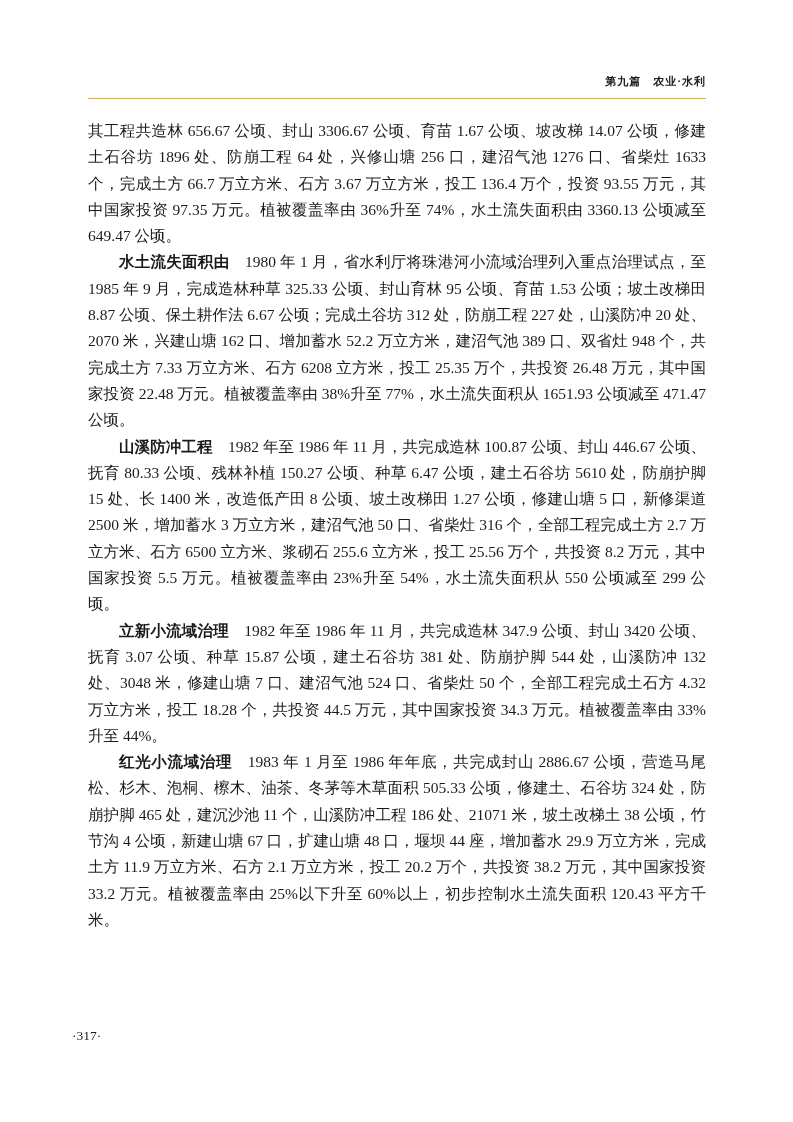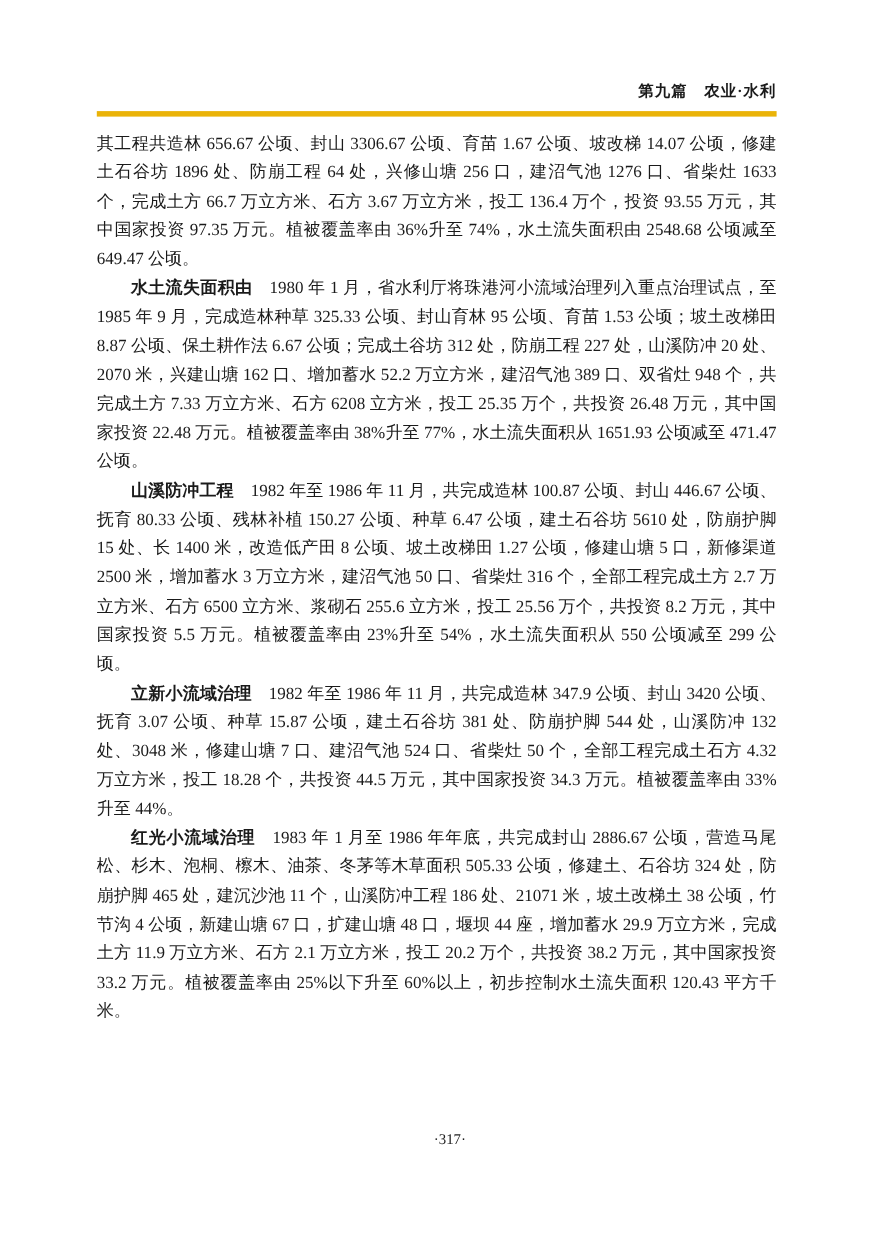--- a/index.html
+++ b/index.html
@@ -15,25 +15,25 @@
     font-family: "Liberation Serif", "DejaVu Serif", serif;
     color: #1a1a1a;
     overflow: hidden;
   }
   .page-header {
     position: absolute;
     top: 74px;
     left: 88px;
     width: 618px;
     text-align: right;
-    font-size: 14px;
+    font-size: 11px;
     font-weight: bold;
     letter-spacing: 1px;
     padding-bottom: 9px;
-    border-bottom: 5px solid #eab308;
+    border-bottom: 1px solid #eab308;
   }
   .page-body {
     position: absolute;
     top: 118px;
     left: 88px;
     width: 618px;
     font-size: 15.5px;
     line-height: 26.3px;
   }
   .para {
@@ -47,38 +47,38 @@
   .sec-title {
     font-weight: bold;
     margin-right: 1em;
   }
   .sec-title:empty {
     display: none;
   }
   .page-number {
     position: absolute;
     top: 1028px;
-    left: 100px;
+    left: 72px;
     width: 618px;
-    text-align: center;
+    text-align: left;
     font-size: 13.5px;
   }
 </style>
 </head>
 <body>
 
 <div class="page">
 
   <div class="page-header">
     <span>第九篇　农业·水利</span>
   </div>
 
   <div class="page-body">
 
-    <p class="para no-indent"><span>其工程共造林 656.67 公顷、封山 3306.67 公顷、育苗 1.67 公顷、坡改梯 14.07 公顷，修建土石谷坊 1896 处、防崩工程 64 处，兴修山塘 256 口，建沼气池 1276 口、省柴灶 1633 个，完成土方 66.7 万立方米、石方 3.67 万立方米，投工 136.4 万个，投资 93.55 万元，其中国家投资 97.35 万元。植被覆盖率由 36%升至 74%，水土流失面积由 2548.68 公顷减至 649.47 公顷。</span></p>
+    <p class="para no-indent"><span>其工程共造林 656.67 公顷、封山 3306.67 公顷、育苗 1.67 公顷、坡改梯 14.07 公顷，修建土石谷坊 1896 处、防崩工程 64 处，兴修山塘 256 口，建沼气池 1276 口、省柴灶 1633 个，完成土方 66.7 万立方米、石方 3.67 万立方米，投工 136.4 万个，投资 93.55 万元，其中国家投资 97.35 万元。植被覆盖率由 36%升至 74%，水土流失面积由 3360.13 公顷减至 649.47 公顷。</span></p>
 
     <p class="para"><b class="sec-title">水土流失面积由</b><span>1980 年 1 月，省水利厅将珠港河小流域治理列入重点治理试点，至 1985 年 9 月，完成造林种草 325.33 公顷、封山育林 95 公顷、育苗 1.53 公顷；坡土改梯田 8.87 公顷、保土耕作法 6.67 公顷；完成土谷坊 312 处，防崩工程 227 处，山溪防冲 20 处、2070 米，兴建山塘 162 口、增加蓄水 52.2 万立方米，建沼气池 389 口、双省灶 948 个，共完成土方 7.33 万立方米、石方 6208 立方米，投工 25.35 万个，共投资 26.48 万元，其中国家投资 22.48 万元。植被覆盖率由 38%升至 77%，水土流失面积从 1651.93 公顷减至 471.47 公顷。</span></p>
 
     <p class="para"><b class="sec-title">山溪防冲工程</b><span>1982 年至 1986 年 11 月，共完成造林 100.87 公顷、封山 446.67 公顷、抚育 80.33 公顷、残林补植 150.27 公顷、种草 6.47 公顷，建土石谷坊 5610 处，防崩护脚 15 处、长 1400 米，改造低产田 8 公顷、坡土改梯田 1.27 公顷，修建山塘 5 口，新修渠道 2500 米，增加蓄水 3 万立方米，建沼气池 50 口、省柴灶 316 个，全部工程完成土方 2.7 万立方米、石方 6500 立方米、浆砌石 255.6 立方米，投工 25.56 万个，共投资 8.2 万元，其中国家投资 5.5 万元。植被覆盖率由 23%升至 54%，水土流失面积从 550 公顷减至 299 公顷。</span></p>
 
     <p class="para"><b class="sec-title">立新小流域治理</b><span>1982 年至 1986 年 11 月，共完成造林 347.9 公顷、封山 3420 公顷、抚育 3.07 公顷、种草 15.87 公顷，建土石谷坊 381 处、防崩护脚 544 处，山溪防冲 132 处、3048 米，修建山塘 7 口、建沼气池 524 口、省柴灶 50 个，全部工程完成土石方 4.32 万立方米，投工 18.28 个，共投资 44.5 万元，其中国家投资 34.3 万元。植被覆盖率由 33%升至 44%。</span></p>
 
     <p class="para"><b class="sec-title">红光小流域治理</b><span>1983 年 1 月至 1986 年年底，共完成封山 2886.67 公顷，营造马尾松、杉木、泡桐、檫木、油茶、冬茅等木草面积 505.33 公顷，修建土、石谷坊 324 处，防崩护脚 465 处，建沉沙池 11 个，山溪防冲工程 186 处、21071 米，坡土改梯土 38 公顷，竹节沟 4 公顷，新建山塘 67 口，扩建山塘 48 口，堰坝 44 座，增加蓄水 29.9 万立方米，完成土方 11.9 万立方米、石方 2.1 万立方米，投工 20.2 万个，共投资 38.2 万元，其中国家投资 33.2 万元。植被覆盖率由 25%以下升至 60%以上，初步控制水土流失面积 120.43 平方千米。</span></p>
 
 

